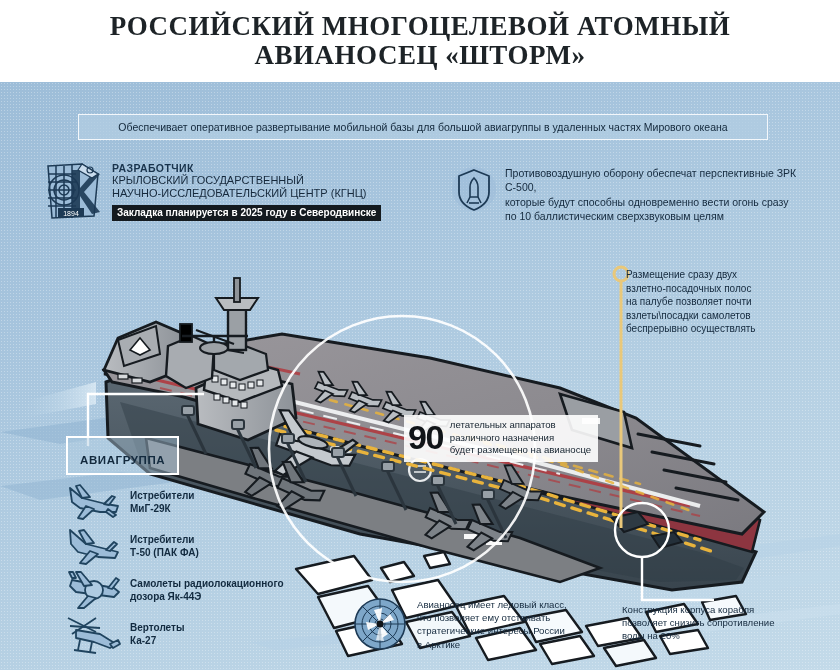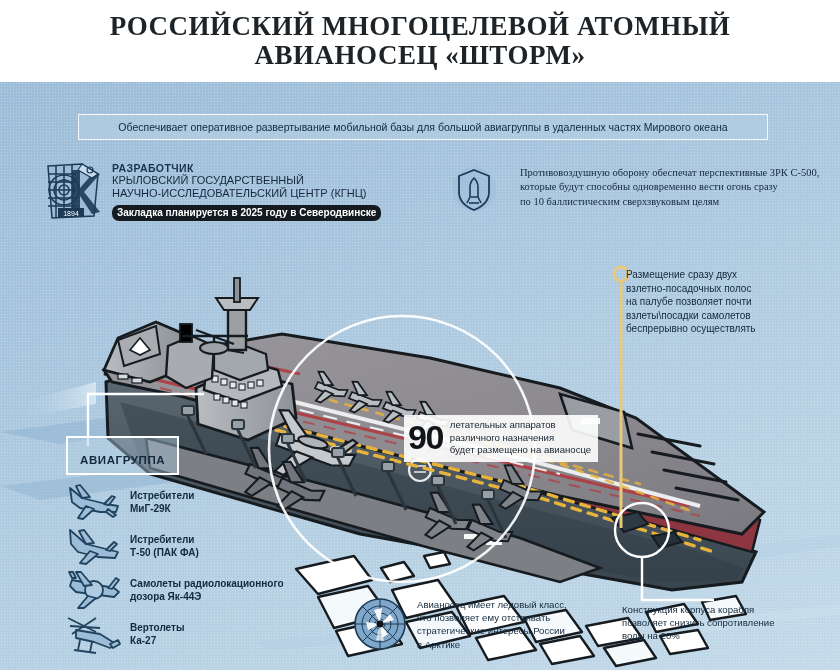--- a/index.html
+++ b/index.html
@@ -56,25 +56,25 @@
   
   #dev-block { left: 42px; top: 78px; width: 350px; z-index: 30; display: flex; gap: 8px; }
   #dev-logo { width: 62px; height: 64px; flex: 0 0 62px; }
   #dev-text { padding-top: 2px; }
   .dev-kicker { font-size: 10.5px; font-weight: bold; color: #19334c; letter-spacing: .4px; }
   .dev-name { font-size: 11px; color: #16293c; line-height: 1.22; white-space: nowrap; }
   #dev-note {
     display: inline-block; margin-top: 4px;
     background: #141a1f; color: #ffffff;
     font-size: 10px; font-weight: bold;
-    padding: 2px 5px 3px 5px; white-space: nowrap; border-radius: 7px;
-  }
-
-  
-  #ad-block { left: 452px; top: 82px; width: 370px; z-index: 30; display: flex; gap: 24px; font-family: Liberation Serif, serif; }
+    padding: 2px 5px 3px 5px; white-space: nowrap;
+  }
+
+  
+  #ad-block { left: 452px; top: 82px; width: 370px; z-index: 30; display: flex; gap: 9px; }
   #ad-shield { width: 44px; height: 50px; flex: 0 0 44px; }
   #ad-text { font-size: 10.5px; color: #14293d; line-height: 1.38; padding-top: 2px; }
 
   
   #runway-callout { left: 626px; top: 186px; width: 200px; z-index: 30; }
   #runway-callout p { font-size: 10px; color: #14293d; line-height: 1.36; }
   #runway-leader { left: 606px; top: 180px; width: 30px; height: 270px; z-index: 29; }
 
   
   #callout90 {

